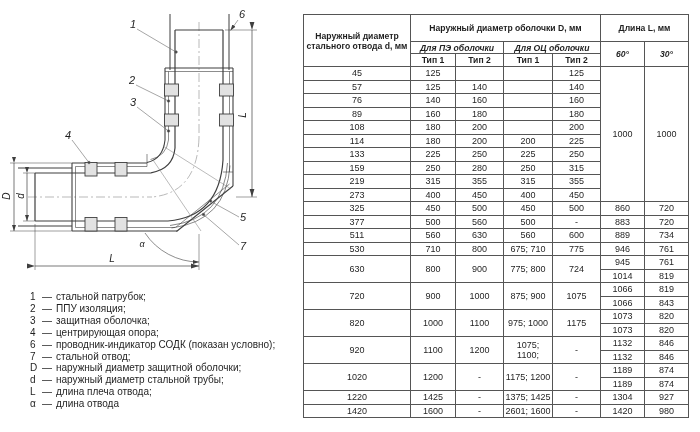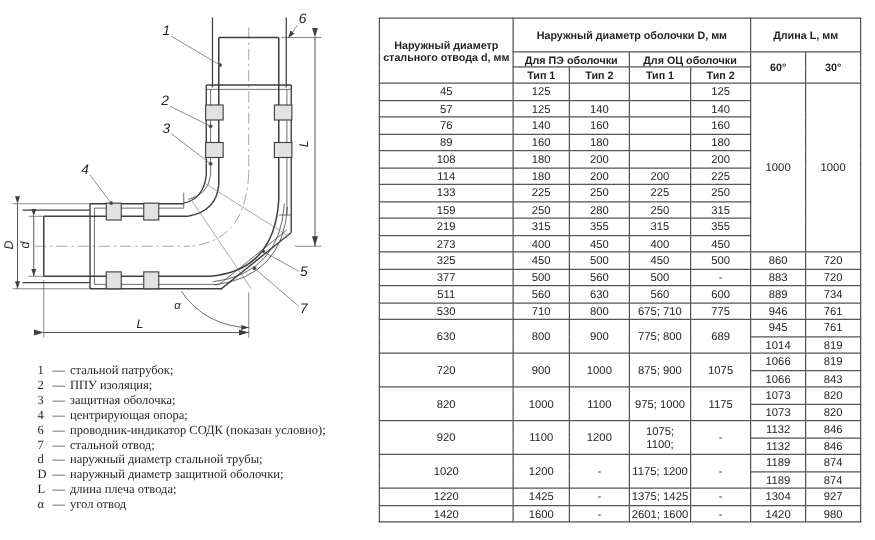--- a/index.html
+++ b/index.html
@@ -2,30 +2,30 @@
 <html><head>
 <meta charset="utf-8">
 <style>
   html,body{margin:0;padding:0;background:#fff;}
   .stage{position:relative;width:700px;height:432px;background:#fff;overflow:hidden;
          font-family:"Liberation Sans",sans-serif;color:#1f1f1f;}
   
   .drawing{position:absolute;left:0;top:0;}
   
   .legend{position:absolute;left:30px;top:291px;font-size:10px;line-height:11.9px;}
-  .lg-row{white-space:nowrap;font-family:Liberation Serif, serif;}
+  .lg-row{white-space:nowrap;}
   .lg-sym{display:inline-block;min-width:9px;}
   .lg-dash{display:inline-block;margin:0 4px 0 3px;}
   
   .spec-table{position:absolute;left:303px;top:14px;border-collapse:collapse;table-layout:fixed;}
   .spec-table th,.spec-table td{border:1px solid #555;text-align:center;vertical-align:middle;
      padding:0;overflow:hidden;}
   .spec-table th{font-size:8.6px;font-weight:bold;line-height:10px;}
   .spec-table td{font-size:9px;line-height:10px;white-space:pre-line;height:12.5px;}
-  .hrA{height:27px;} .hrB{height:12px;} .hrC{height:13px;}
+  .hrA{height:27px;} .hrB{height:12px;font-style:italic;} .hrC{height:13px;}
 </style>
 </head>
 <body>
 
 <div class="stage">
 
   <svg class="drawing" width="300" height="290" viewBox="0 0 300 290">
     <defs>
       <marker id="ah" markerUnits="userSpaceOnUse" markerWidth="10" markerHeight="8" refX="8" refY="4" orient="auto">
         <path d="M8,4 L0,1.6 L0,6.4 z" fill="#3f3f3f"></path>
@@ -159,24 +159,24 @@
     </g>
   </svg>
 
   <div class="legend">
       <div class="lg-row"><span class="lg-sym">1</span><span class="lg-dash">—</span><span class="lg-text">стальной патрубок;</span></div>
       <div class="lg-row"><span class="lg-sym">2</span><span class="lg-dash">—</span><span class="lg-text">ППУ изоляция;</span></div>
       <div class="lg-row"><span class="lg-sym">3</span><span class="lg-dash">—</span><span class="lg-text">защитная оболочка;</span></div>
       <div class="lg-row"><span class="lg-sym">4</span><span class="lg-dash">—</span><span class="lg-text">центрирующая опора;</span></div>
       <div class="lg-row"><span class="lg-sym">6</span><span class="lg-dash">—</span><span class="lg-text">проводник-индикатор СОДК (показан условно);</span></div>
       <div class="lg-row"><span class="lg-sym">7</span><span class="lg-dash">—</span><span class="lg-text">стальной отвод;</span></div>
+      <div class="lg-row"><span class="lg-sym">D</span><span class="lg-dash">—</span><span class="lg-text">наружный диаметр защитной оболочки;</span></div>
       <div class="lg-row"><span class="lg-sym">d</span><span class="lg-dash">—</span><span class="lg-text">наружный диаметр стальной трубы;</span></div>
-      <div class="lg-row"><span class="lg-sym">D</span><span class="lg-dash">—</span><span class="lg-text">наружный диаметр защитной оболочки;</span></div>
       <div class="lg-row"><span class="lg-sym">L</span><span class="lg-dash">—</span><span class="lg-text">длина плеча отвода;</span></div>
-      <div class="lg-row"><span class="lg-sym">α</span><span class="lg-dash">—</span><span class="lg-text">угол отвод</span></div>
+      <div class="lg-row"><span class="lg-sym">α</span><span class="lg-dash">—</span><span class="lg-text">длина отвода</span></div>
     </div>
 
   <table class="spec-table">
     <colgroup>
       <col style="width:107px">
         <col style="width:45px">
         <col style="width:48px">
       <col style="width:49px">
         <col style="width:48px">
         <col style="width:44px">
@@ -308,21 +308,21 @@
           <td>675; 710</td>
           <td>775</td>
           <td>946</td>
           <td>761</td>
         </tr>
         <tr>
           <td rowspan="2">630</td>
           <td rowspan="2">800</td>
           <td rowspan="2">900</td>
           <td rowspan="2">775; 800</td>
-          <td rowspan="2">689</td>
+          <td rowspan="2">724</td>
           <td>945</td>
           <td>761</td>
         </tr>
         <tr>
           <td>1014</td>
           <td>819</td>
         </tr>
         <tr>
           <td rowspan="2">720</td>
           <td rowspan="2">900</td>

